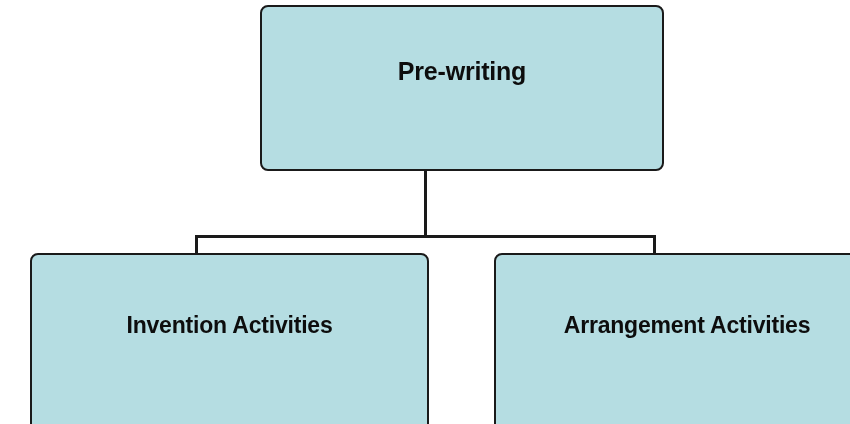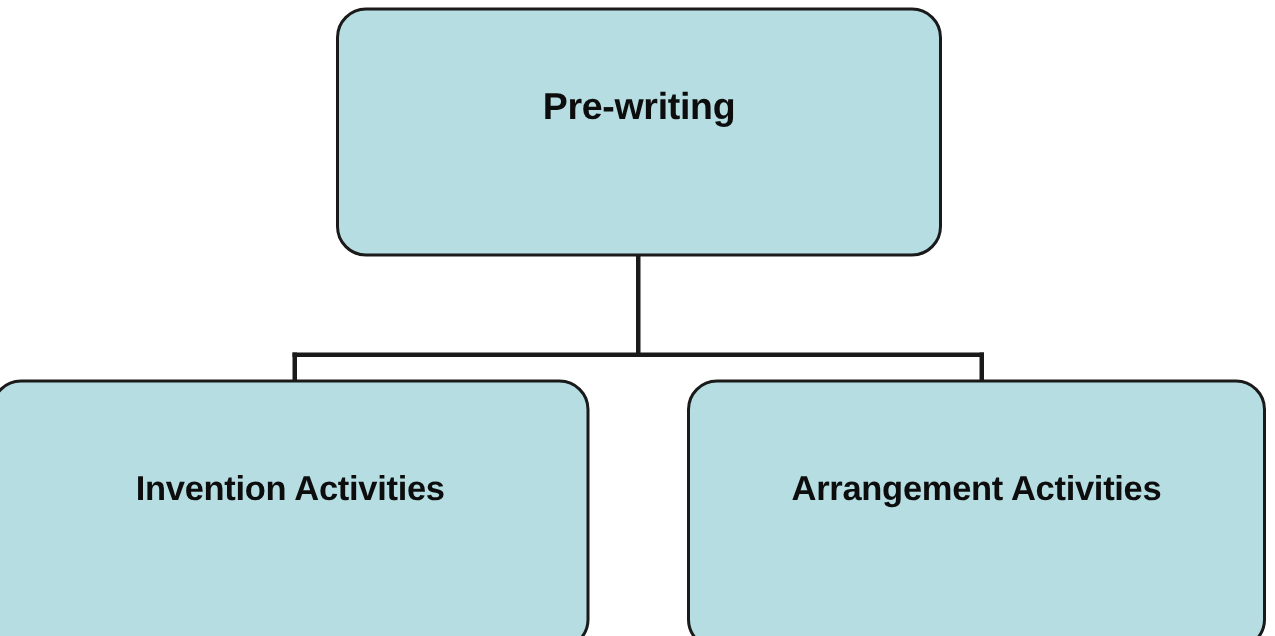--- a/index.html
+++ b/index.html
@@ -13,23 +13,24 @@
     height: 424px;
     background: #ffffff;
     overflow: hidden;
     font-family: "Liberation Sans", sans-serif;
   }
   .node {
     position: absolute;
     box-sizing: border-box;
     background: #b5dde2;
     border: 2px solid #1a1a1a;
-    border-radius: 20px;
+    border-radius: 8px;
     display: flex;
     justify-content: center;
+    margin-left: 36px;
   }
   .node-label {
     font-weight: bold;
     color: #0d0d0d;
     letter-spacing: -0.2px;
     white-space: nowrap;
     text-align: center;
   }
 
   

